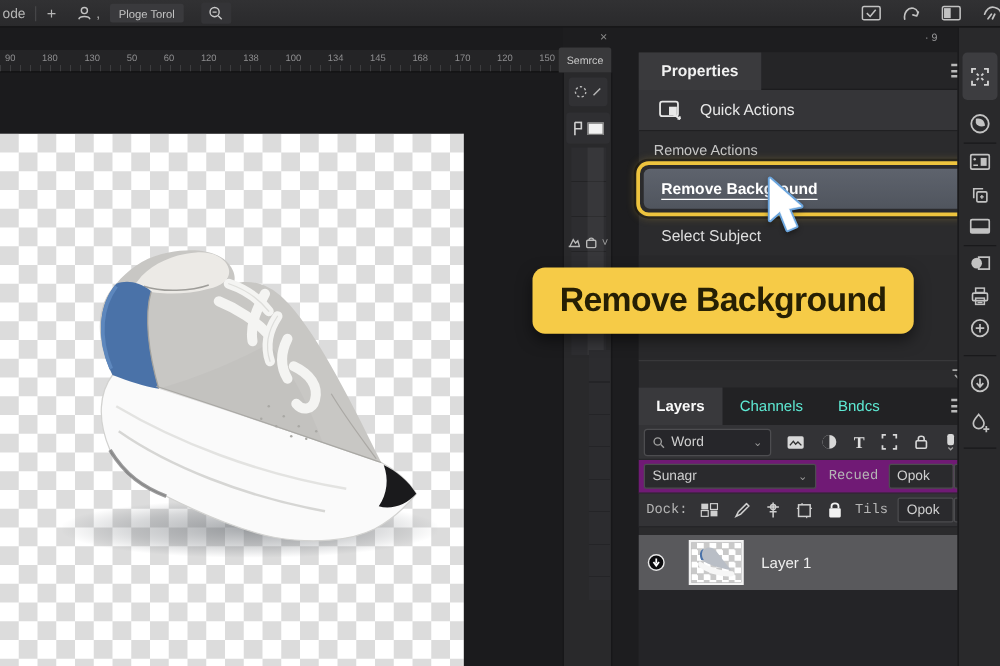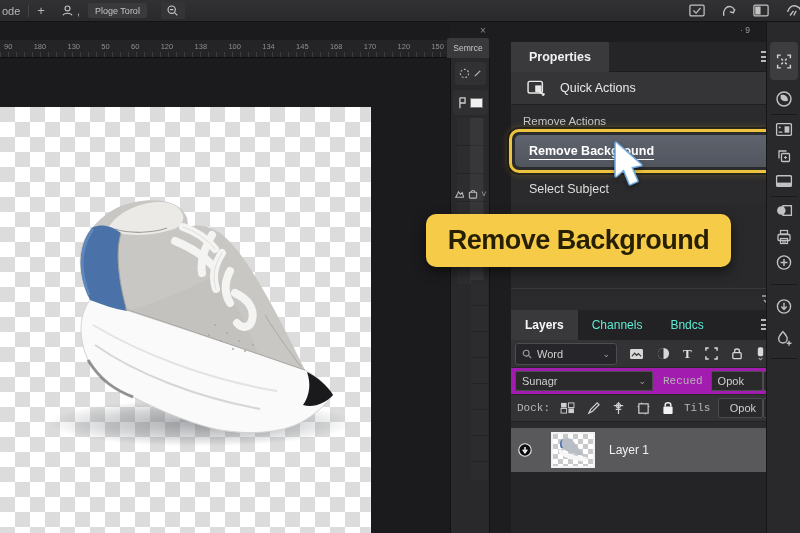--- a/index.html
+++ b/index.html
@@ -88,27 +88,27 @@
   #layers-tabbar { position:absolute; left:0; top:0; width:276px; height:30px; background:#222224; display:flex; }
   .ltab { height:30px; padding:0 14px; display:flex; align-items:center; color:#5eead4; font-size:12px; }
   .ltab.active { background:#39393c; color:#fafafa; font-weight:bold; }
   #filter-row { position:absolute; left:0; top:30px; width:276px; height:28px; background:#333336;
     border-bottom:1px solid #27272a; display:flex; align-items:center; padding:0 4px; }
   #search-box { width:102px; height:22px; background:#26262a; border:1px solid #4d4d50; border-radius:3px;
     display:flex; align-items:center; padding:0 6px; gap:5px; }
   #search-box span.val { color:#d0d0d0; font-size:11px; flex:1; }
   .chev { color:#9f9f9f; font-size:9px; }
   .ficons { display:flex; align-items:center; gap:13px; margin-left:12px; }
-  #blend-row { position:absolute; left:0; top:58px; width:276px; height:27px; background:#a21caf;
+  #blend-row { position:absolute; left:0; top:58px; width:276px; height:27px; background:#701a75;
     border-bottom:1px solid #27272a; display:flex; align-items:center; padding:0 4px; }
   .dd { background:#2a2a2d; border:1px solid #4c4c4f; border-radius:2px; height:20px;
     display:flex; align-items:center; padding:0 6px; color:#cfcfcf; font-size:11px; }
   .lbl { color:#b5b5b5; font-size:11px;font-family:Liberation Mono, monospace; }
   #lock-row { position:absolute; left:0; top:85px; width:276px; height:27px; background:#333336;
-    border-bottom:1px solid #222225; display:flex; align-items:center; padding:0 6px;text-align:right; }
+    border-bottom:1px solid #222225; display:flex; align-items:center; padding:0 6px; }
   .lock-icons { display:flex; align-items:center; gap:12px; margin:0 10px; }
   #layer-row { position:absolute; left:0; top:118px; width:276px; height:44px; background:#59595c;
     display:flex; align-items:center; }
   #layer-rest { position:absolute; left:0; top:162px; width:276px; height:61px; background:#242427; }
   #thumb { width:44px; height:36px; border:2px solid #f2f2f2; margin-left:18px;
     background:conic-gradient(#ffffff 25%, #c9c9c9 0 50%, #ffffff 0 75%, #c9c9c9 0);
     background-size:10px 10px; position:relative; }
   #layer-name { color:#f0f0f0; font-size:12px; margin-left:14px; }
 
   

